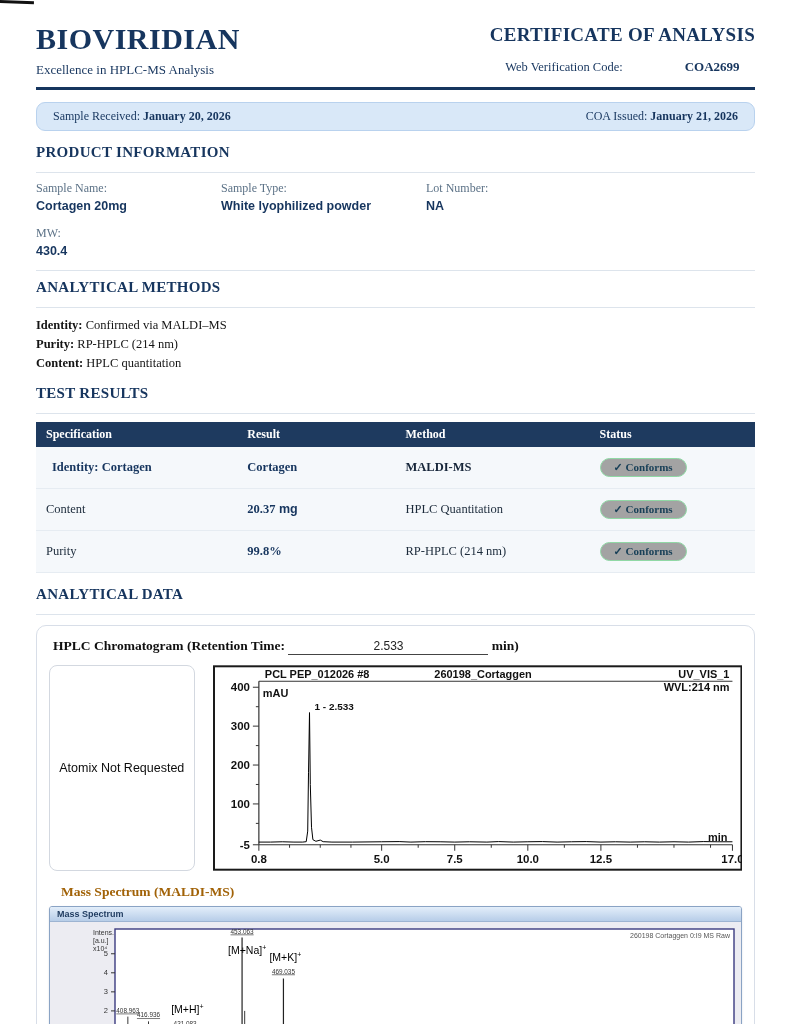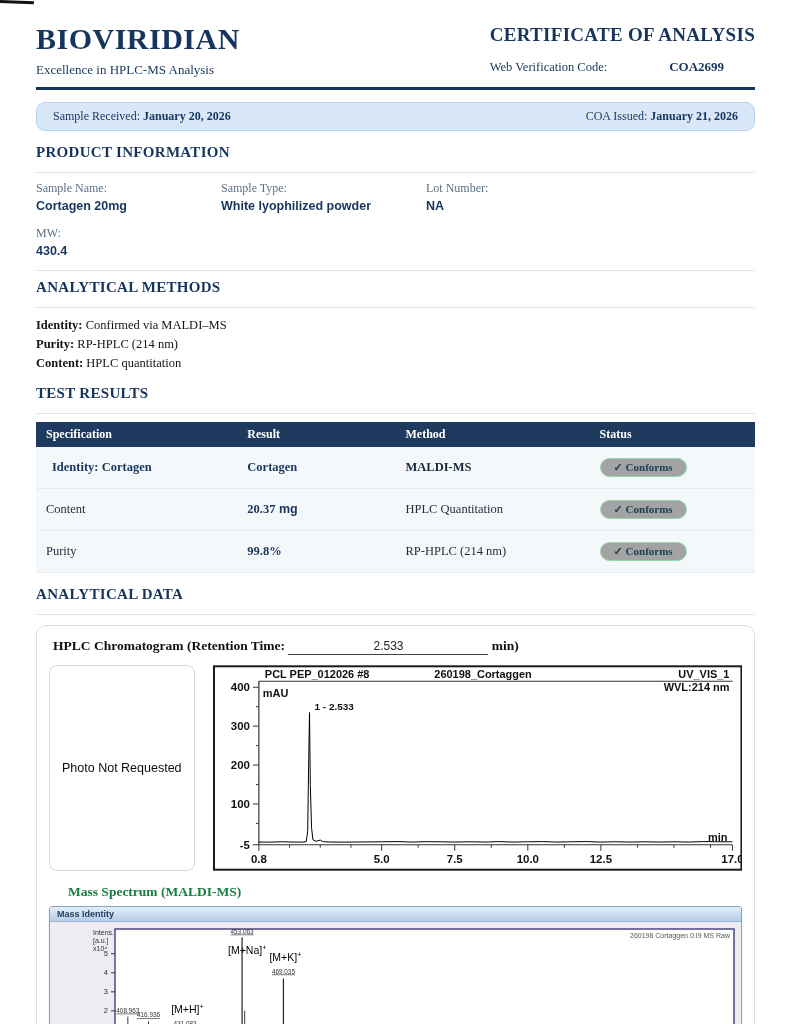--- a/index.html
+++ b/index.html
@@ -5,21 +5,21 @@
   *{box-sizing:border-box;margin:0;padding:0}
   body{margin:0;background:#ffffff}
   .page{width:791px;height:1024px;background:#fff;position:relative;overflow:hidden;
         font-family:"Liberation Serif",serif;color:#1b2a3a;padding:24px 36px 0}
   .corner-mark{position:absolute;left:0;top:0;width:34px;height:3px;background:#111;transform:rotate(2deg);transform-origin:left top}
   
   .header{display:flex;justify-content:space-between;align-items:flex-start}
   .brand-name{font-size:30px;font-weight:bold;color:#16355e;letter-spacing:.5px;line-height:1}
   .brand-tagline{font-size:13px;color:#16355e;margin-top:8px}
   .cert-title{font-size:19px;font-weight:bold;color:#16355e;text-align:right;letter-spacing:.3px}
-  .verify-row{display:flex;justify-content:flex-start;align-items:baseline;margin-top:13px;font-size:12.5px;color:#16355e}
+  .verify-row{display:flex;justify-content:center;align-items:baseline;margin-top:13px;font-size:12.5px;color:#16355e}
   .verify-code{font-weight:bold;margin-left:62px;font-size:13px}
   .rule{height:3px;background:#16355e;margin-top:9px}
   
   .info-bar{margin-top:12px;background:#d9e8f8;border:1px solid #b9d2ee;border-radius:9px;
             padding:6px 16px;display:flex;justify-content:space-between;font-size:12px;color:#16355e}
   .info-bar b{font-weight:bold}
   
   .section-heading{font-size:15px;font-weight:bold;color:#16355e;border-bottom:1px solid #dde4ec;
                    padding-bottom:11px;margin-top:13px;letter-spacing:.3px}
   .fields{display:flex;margin-top:8px}
@@ -44,21 +44,21 @@
   
   .data-box{border:1px solid #d8dee8;border-radius:10px;margin-top:10px;padding:12px 12px 12px}
   .hplc-title{font-size:13.5px;font-weight:bold;color:#101010;padding-left:4px}
   .rt-value{display:inline-block;width:200px;border-bottom:1.5px solid #444;text-align:center;
             font-family:"Liberation Sans",sans-serif;font-weight:normal;font-size:12px;color:#222;padding-bottom:1px}
   .chrom-row{display:flex;gap:18px;margin-top:10px;align-items:stretch}
   .photo-box{width:146px;border:1px solid #d3d8e0;border-radius:8px;background:#fff;
              display:flex;align-items:center;justify-content:center;
              font-family:"Liberation Sans",sans-serif;font-size:12.5px;color:#0c0c0c}
   .chrom-svg{display:block}
-  .ms-heading{font-size:13.5px;font-weight:bold;color:#15803d;margin:13px 0 6px 19px}
+  .ms-heading{font-size:13.5px;font-weight:bold;color:#a16207;margin:13px 0 6px 12px}
   .ms-window{border:1px solid #8aa3c4;border-radius:3px;overflow:hidden;box-shadow:0 1px 2px rgba(40,70,120,.18)}
   .ms-titlebar{background:linear-gradient(#e3eefa,#b7cde8);font-size:9px;color:#1e3a5f;padding:2px 7px;
                font-family:"Liberation Sans",sans-serif;font-weight:bold;border-bottom:1px solid #9db4d2}
   .ms-body{background:#ececf2;padding:1px}
 </style>
 </head>
 <body>
 
 <div class="page">
   <div class="corner-mark"></div>
@@ -144,21 +144,21 @@
   </table>
 
   <div class="section-heading">ANALYTICAL DATA</div>
   <div class="data-box">
     <div class="hplc-title">
       <span>HPLC Chromatogram (Retention Time:</span>
       <span class="rt-value">2.533</span>
       <span>min)</span>
     </div>
     <div class="chrom-row">
-      <div class="photo-box">Photo Not Requested</div>
+      <div class="photo-box">Atomix Not Requested</div>
       <svg class="chrom-svg" width="531" height="206" viewBox="0 0 531 206">
           <rect x="1" y="1" width="529" height="204" fill="#fff" stroke="#1a1a1a" stroke-width="2"></rect>
           <text x="52" y="13" font-size="11" font-family="&quot;Liberation Sans&quot;, sans-serif" fill="#111" text-anchor="start" font-weight="bold">PCL PEP_012026 #8</text>
           <text x="222" y="13" font-size="11" font-family="&quot;Liberation Sans&quot;, sans-serif" fill="#111" text-anchor="start" font-weight="bold">260198_Cortaggen</text>
           <text x="518" y="13" font-size="11" font-family="&quot;Liberation Sans&quot;, sans-serif" fill="#111" text-anchor="end" font-weight="bold">UV_VIS_1</text>
           <text x="518" y="26" font-size="11" font-family="&quot;Liberation Sans&quot;, sans-serif" fill="#111" text-anchor="end" font-weight="bold">WVL:214 nm</text>
           <text x="50" y="32" font-size="11" font-family="&quot;Liberation Sans&quot;, sans-serif" fill="#111" text-anchor="start" font-weight="bold">mAU</text>
           <line x1="46" y1="16" x2="521" y2="16" stroke="#333" stroke-width="1"></line>
           <line x1="46" y1="16" x2="46" y2="180" stroke="#333" stroke-width="1.2"></line>
           <line x1="46" y1="180" x2="521" y2="180" stroke="#333" stroke-width="1.2"></line>
@@ -197,21 +197,21 @@
           <line x1="425.7067901234568" y1="180" x2="425.7067901234568" y2="183" stroke="#333"></line>
           <line x1="462.358024691358" y1="180" x2="462.358024691358" y2="183" stroke="#333"></line>
           <line x1="499.0092592592593" y1="180" x2="499.0092592592593" y2="183" stroke="#333"></line>
           <text x="516" y="176" font-size="11" font-family="&quot;Liberation Sans&quot;, sans-serif" fill="#111" text-anchor="end" font-weight="bold">min</text>
           <polyline points="46.0,177.3 57.7,177.3 69.5,177.0 81.2,177.3 90.0,177.3 93.5,176.9 95.0,166.3 95.8,107.8 96.8,47.4 97.6,119.5 98.8,162.4 100.2,174.9 103.2,176.5 107.6,175.3 110.5,176.9 119.3,177.3 139.8,177.3 169.1,177.0 186.7,176.8 198.5,177.3 213.1,176.9 227.8,177.0 242.5,177.3 257.1,177.0 274.7,177.3 286.4,176.8 301.1,177.3 315.8,177.0 330.4,176.8 345.1,177.3 359.7,177.0 374.4,176.8 389.1,177.3 403.7,177.0 418.4,177.3 433.0,177.0 447.7,177.3 462.4,177.0 477.0,177.3 491.7,176.8 506.3,177.0 521.0,177.0" fill="none" stroke="#000" stroke-width="1"></polyline>
           <text x="101.81327160493828" y="44.358024691358025" font-size="10" font-family="&quot;Liberation Sans&quot;, sans-serif" fill="#111" text-anchor="start" font-weight="bold">1 - 2.533</text>
         </svg>
     </div>
     <div class="ms-heading">Mass Spectrum (MALDI-MS)</div>
     <div class="ms-window">
-      <div class="ms-titlebar">Mass Identity</div>
+      <div class="ms-titlebar">Mass Spectrum</div>
       <div class="ms-body">
         <svg width="689" height="150" viewBox="0 0 689 150">
             <rect x="64" y="6" width="619" height="120" fill="#fff" stroke="#3b3b80" stroke-width="1.4"></rect>
             <text x="42" y="12" font-size="7" font-family="&quot;Liberation Sans&quot;, sans-serif" fill="#333" text-anchor="start" font-weight="normal">Intens.</text>
             <text x="42" y="20" font-size="7" font-family="&quot;Liberation Sans&quot;, sans-serif" fill="#333" text-anchor="start" font-weight="normal">[a.u.]</text>
             <text x="42" y="28" font-size="7" font-family="&quot;Liberation Sans&quot;, sans-serif" fill="#333" text-anchor="start" font-weight="normal">x10⁴</text>
             <line x1="60" y1="106.95238095238095" x2="64" y2="106.95238095238095" stroke="#333"></line>
             <text x="57" y="109.45238095238095" font-size="7.5" font-family="&quot;Liberation Sans&quot;, sans-serif" fill="#333" text-anchor="end" font-weight="normal">1</text>
             <line x1="60" y1="87.9047619047619" x2="64" y2="87.9047619047619" stroke="#333"></line>
             <text x="57" y="90.4047619047619" font-size="7.5" font-family="&quot;Liberation Sans&quot;, sans-serif" fill="#333" text-anchor="end" font-weight="normal">2</text>

